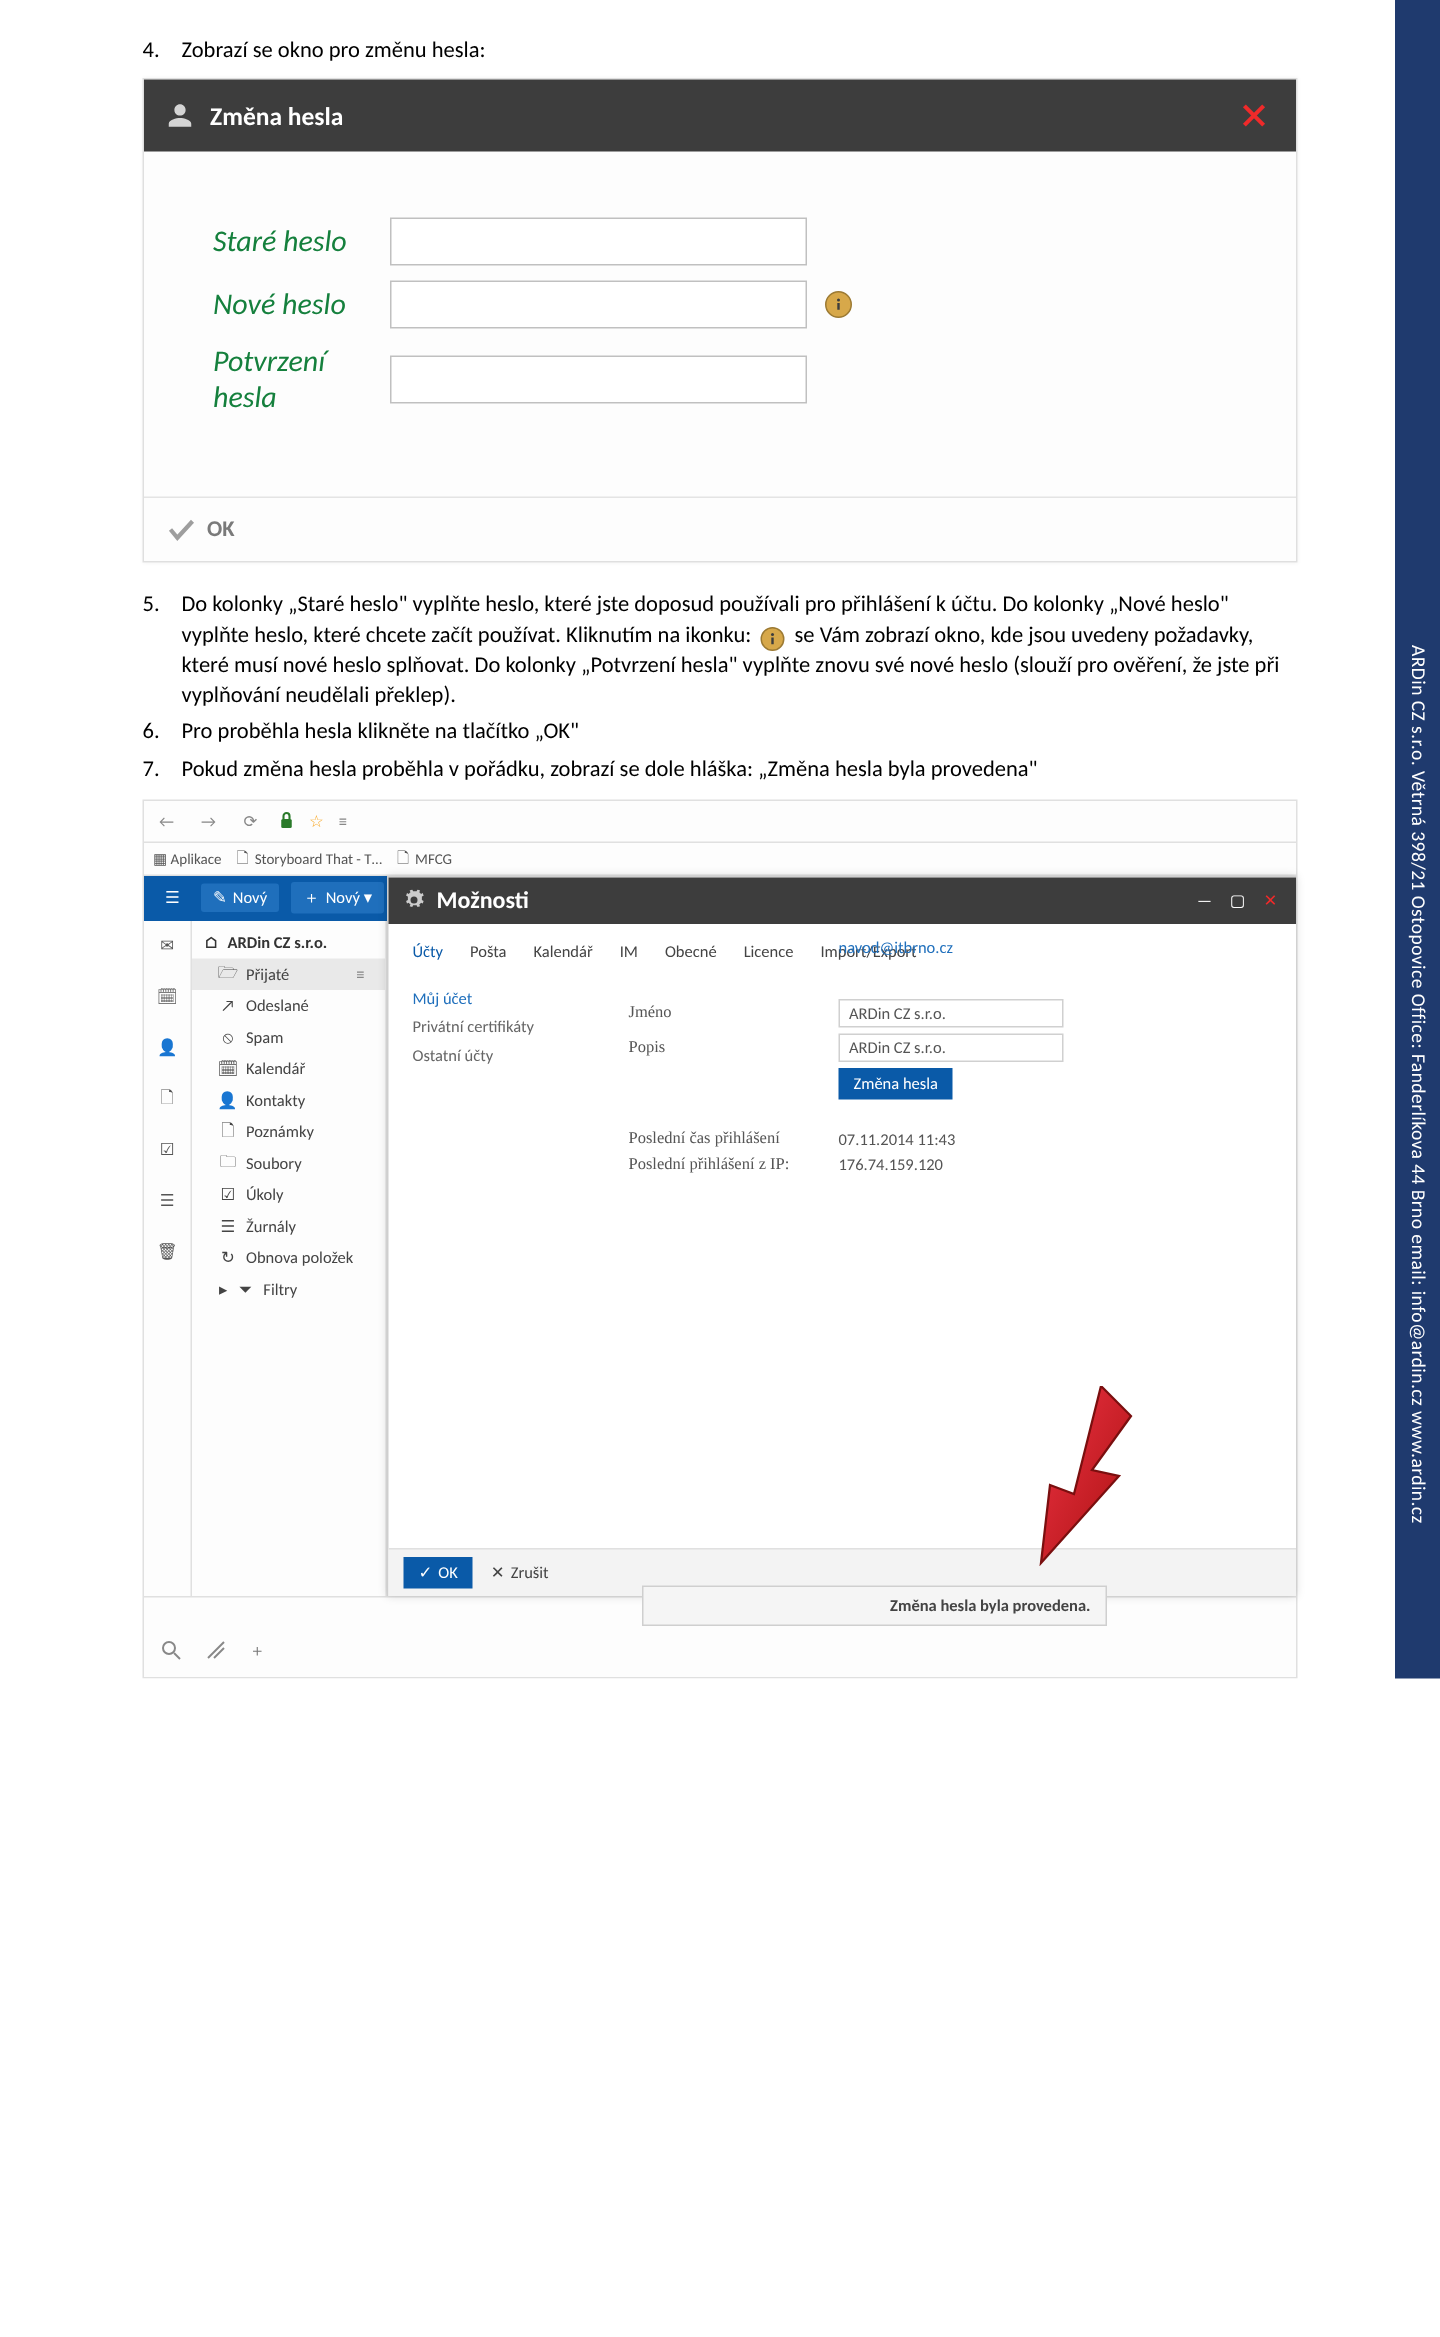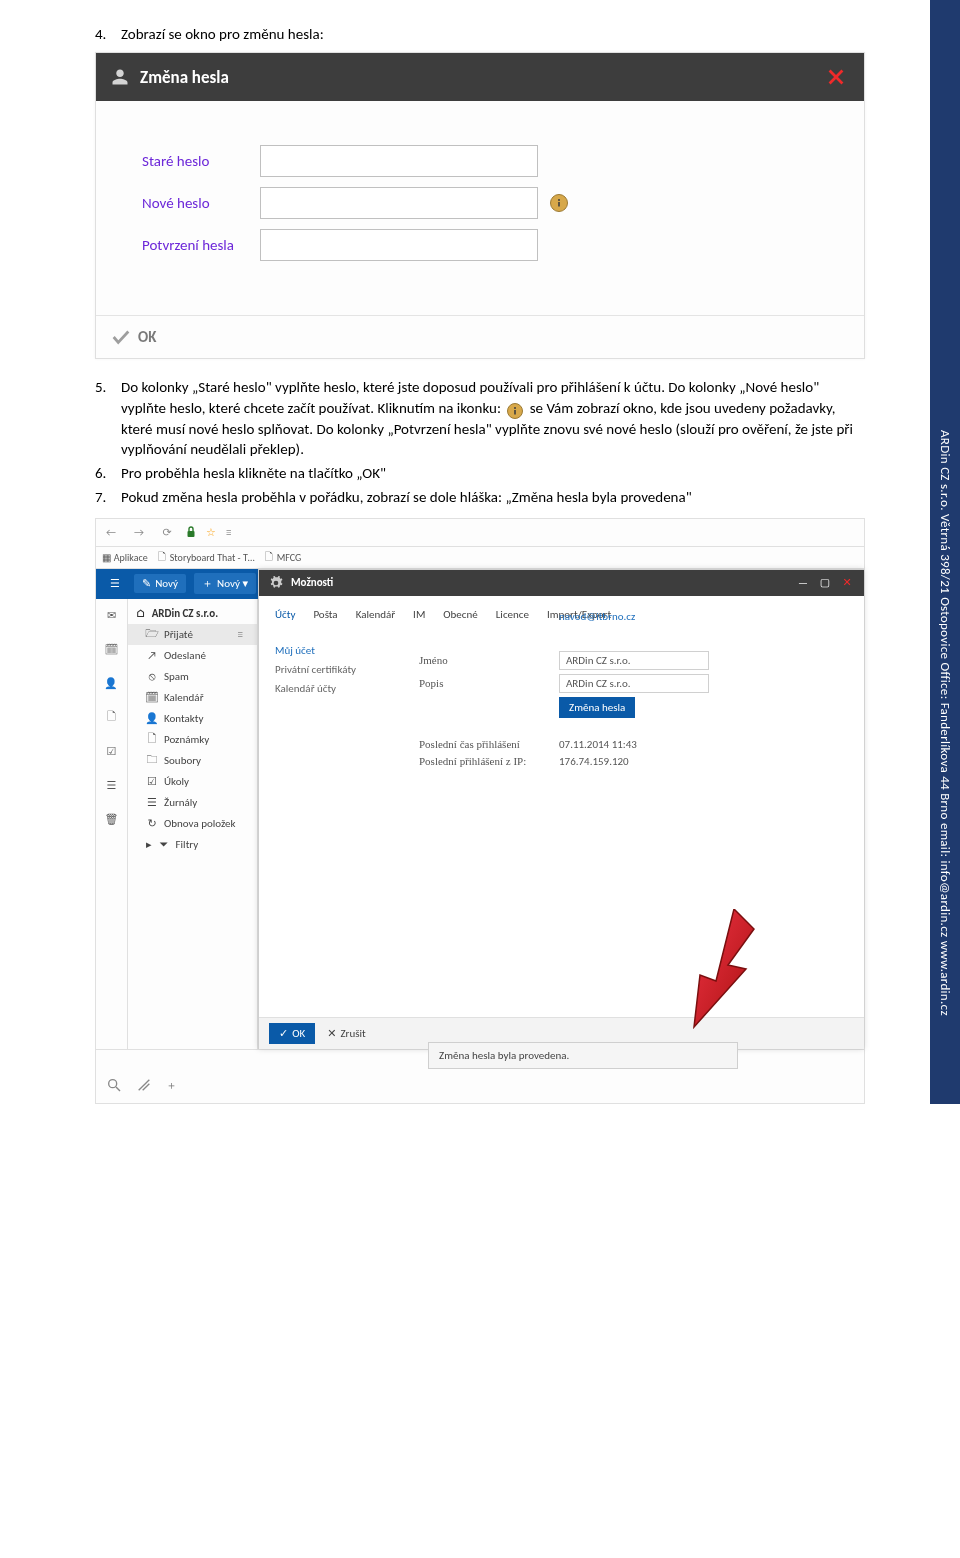--- a/index.html
+++ b/index.html
@@ -11,21 +11,21 @@
   .step-text .info-inline { display: inline-flex; align-items: center; justify-content: center; width: 16px; height: 16px; border-radius: 50%; background: #d7a84a; border: 1px solid #9c7a33; vertical-align: -3px; margin: 0 3px; }
   .step-text .info-inline svg { width: 10px; height: 10px; }
   .dialog1 { margin: 8px 0 18px 0; border: 1px solid #dfdfdf; background: #fdfdfd; box-shadow: 0 0 3px rgba(0,0,0,0.05); }
   .dialog1 .d1-head { background: #3d3d3d; color: #fff; display: flex; align-items: center; padding: 10px 14px; }
   .dialog1 .d1-head .hicon { width: 20px; height: 20px; margin-right: 10px; fill: #d4d4d4; }
   .dialog1 .d1-head .htitle { flex: 1; font-size: 17px; font-weight: bold; }
   .dialog1 .d1-head .hclose { width: 28px; height: 28px; display: flex; align-items: center; justify-content: center; cursor: pointer; }
   .dialog1 .d1-head .hclose svg { width: 22px; height: 22px; stroke: #f02a2a; stroke-width: 3; }
   .dialog1 .d1-body { padding: 34px 0 44px 46px; }
   .dialog1 .frow { display: flex; align-items: center; margin: 10px 0; }
-  .dialog1 .frow .flabel { width: 118px; font-size: 15px; color: #6d28d9; }
+  .dialog1 .frow .flabel { width: 118px; font-size: 20px; color: #15803d; font-style: italic; }
   .dialog1 .frow .finput { width: 278px; height: 32px; border: 1px solid #c0c0c0; background: #fff; }
   .dialog1 .frow .ficon { width: 18px; height: 18px; border-radius: 50%; background: #d7a84a; border: 1px solid #9c7a33; margin-left: 12px; display: flex; align-items: center; justify-content: center; }
   .dialog1 .frow .ficon svg { width: 10px; height: 10px; }
   .dialog1 .d1-foot { border-top: 1px solid #e4e4e4; padding: 10px 14px; display: flex; align-items: center; }
   .dialog1 .d1-foot .okbtn { display: flex; align-items: center; color: #7a7a7a; font-weight: bold; font-size: 15px; cursor: pointer; }
   .dialog1 .d1-foot .okbtn svg { width: 22px; height: 22px; margin-right: 6px; stroke: #9e9e9e; stroke-width: 3; fill: none; }
 
   .sshot2 { margin: 10px 0 0 0; border: 1px solid #e0e0e0; background: #fdfdfd; font-size: 11px; color: #555; position: relative; }
   .s2-tabbar { display: flex; align-items: center; height: 28px; border-bottom: 1px solid #e0e0e0; padding: 0 6px; gap: 10px; }
   .s2-tabbar .navbtn { width: 18px; display: flex; justify-content: center; color: #888; cursor: pointer; }
@@ -50,40 +50,40 @@
   .s2-nav .nitem.active { background: #e9e9e9; }
   .s2-nav .nitem .ni { width: 12px; height: 12px; display: flex; align-items: center; justify-content: center; }
   .s2-nav .nhamb { margin-left: auto; padding-right: 6px; color: #888; }
   .s2-mid { width: 96px; padding: 6px 8px; font-size: 10px; color: #444; }
   .s2-mid .mname { font-weight: normal; }
   .s2-mid .msubj { color: #666; }
   .s2-right { flex: 1; position: relative; }
   .modal2 { position: absolute; left: 0; top: -30px; right: 0; bottom: 0; background: #fff; border: 1px solid #cfcfcf; border-right: none; border-bottom: none; box-shadow: 0 0 6px rgba(0,0,0,0.15); }
   .modal2 .m2-head { background: #3d3d3d; color: #fff; display: flex; align-items: center; padding: 6px 10px; }
   .modal2 .m2-head .mgear { width: 14px; height: 14px; margin-right: 8px; }
-  .modal2 .m2-head .mtitle { flex: 1; font-size: 11px; font-weight: bold; }
+  .modal2 .m2-head .mtitle { flex: 1; font-size: 16px; font-weight: bold; }
   .modal2 .m2-head .wctl { display: flex; gap: 8px; align-items: center; }
   .modal2 .m2-head .wctl span { display: inline-flex; width: 14px; height: 14px; justify-content: center; align-items: center; cursor: pointer; }
   .modal2 .m2-tabs { display: flex; gap: 18px; padding: 8px 16px 0 16px; font-size: 11px; }
   .modal2 .m2-tabs .mtab { padding: 4px 0 8px 0; cursor: pointer; color: #444; border-bottom: 2px solid transparent; }
   .modal2 .m2-tabs .mtab.active { color: #0a5aa8; }
   .modal2 .m2-side { position: absolute; left: 16px; top: 68px; font-size: 11px; color: #1f6fbc; }
   .modal2 .m2-side .msitem { margin: 6px 0; cursor: pointer; }
   .modal2 .m2-side .msitem.gray { color: #666; }
   .modal2 .m2-form { position: absolute; left: 160px; top: 36px; right: 16px; font-size: 11px; }
   .modal2 .mrow { display: flex; align-items: center; margin: 4px 0; }
   .modal2 .mrow .mlbl { width: 140px; color: #555; font-family: Liberation Serif, serif; }
   .modal2 .mrow .mval { flex: 1; }
   .modal2 .mrow .minp { border: 1px solid #d0d0d0; padding: 2px 6px; width: 150px; background: #fff; display: inline-block; }
   .modal2 .mrow .minp.ph { color: #aaa; }
   .modal2 .mbtn { display: inline-block; background: #0a5aa8; color: #fff; padding: 4px 10px; font-size: 11px; cursor: pointer; }
   .modal2 .m2-foot { position: absolute; left: 0; right: 0; bottom: 0; border-top: 1px solid #e0e0e0; background: #f3f3f3; display: flex; align-items: center; padding: 5px 10px; gap: 12px; }
   .modal2 .m2-foot .fok { background: #0a5aa8; color: #fff; padding: 4px 10px; display: flex; align-items: center; gap: 4px; cursor: pointer; }
   .modal2 .m2-foot .fcancel { color: #444; display: flex; align-items: center; gap: 4px; cursor: pointer; }
-  .toast { position: absolute; left: 170px; bottom: -20px; width: 310px; background: #f5f5f5; border: 1px solid #cfcfcf; text-align: left; padding: 6px 10px; font-size: 11px; color: #444; }
+  .toast { position: absolute; left: 170px; bottom: -20px; width: 310px; background: #f5f5f5; border: 1px solid #cfcfcf; text-align: right; padding: 6px 10px; font-size: 11px; color: #444; font-weight: bold; }
   .redarrow { position: absolute; right: 100px; bottom: 20px; width: 90px; height: 120px; }
   .s2-bottom { height: 54px; border-top: 1px solid #e0e0e0; display: flex; align-items: flex-end; padding: 0 10px 10px 10px; gap: 14px; color: #777; }
   .s2-bottom .bicon { width: 16px; height: 16px; cursor: pointer; }
 
   .side-stripe { position: absolute; right: 0; top: 0; width: 30px; height: 1558px; background: #1f3a6e; color: #fff; display: flex; flex-direction: column; align-items: center; justify-content: flex-start; padding-top: 430px; }
   .side-stripe .vtxt { writing-mode: vertical-rl; font-size: 13px; letter-spacing: 0.3px; }
 </style>
 </head>
 <body>
 
@@ -259,21 +259,21 @@
             <div class="mtab">Pošta</div>
             <div class="mtab">Kalendář</div>
             <div class="mtab">IM</div>
             <div class="mtab">Obecné</div>
             <div class="mtab">Licence</div>
             <div class="mtab">Import/Export</div>
           </div>
           <div class="m2-side">
             <div class="msitem">Můj účet</div>
             <div class="msitem gray">Privátní certifikáty</div>
-            <div class="msitem gray">Kalendář účty</div>
+            <div class="msitem gray">Ostatní účty</div>
           </div>
           <div class="m2-form">
             <div class="mrow">
                 <div class="mlbl"></div>
                 <div class="mval" style="color:#1f6fbc;">navod@itbrno.cz</div>
               </div>
             <div style="height:20px;"></div>
             <div class="mrow">
                 <div class="mlbl">Jméno</div>
                 <div class="mval"><span class="minp">ARDin CZ s.r.o.</span></div>

